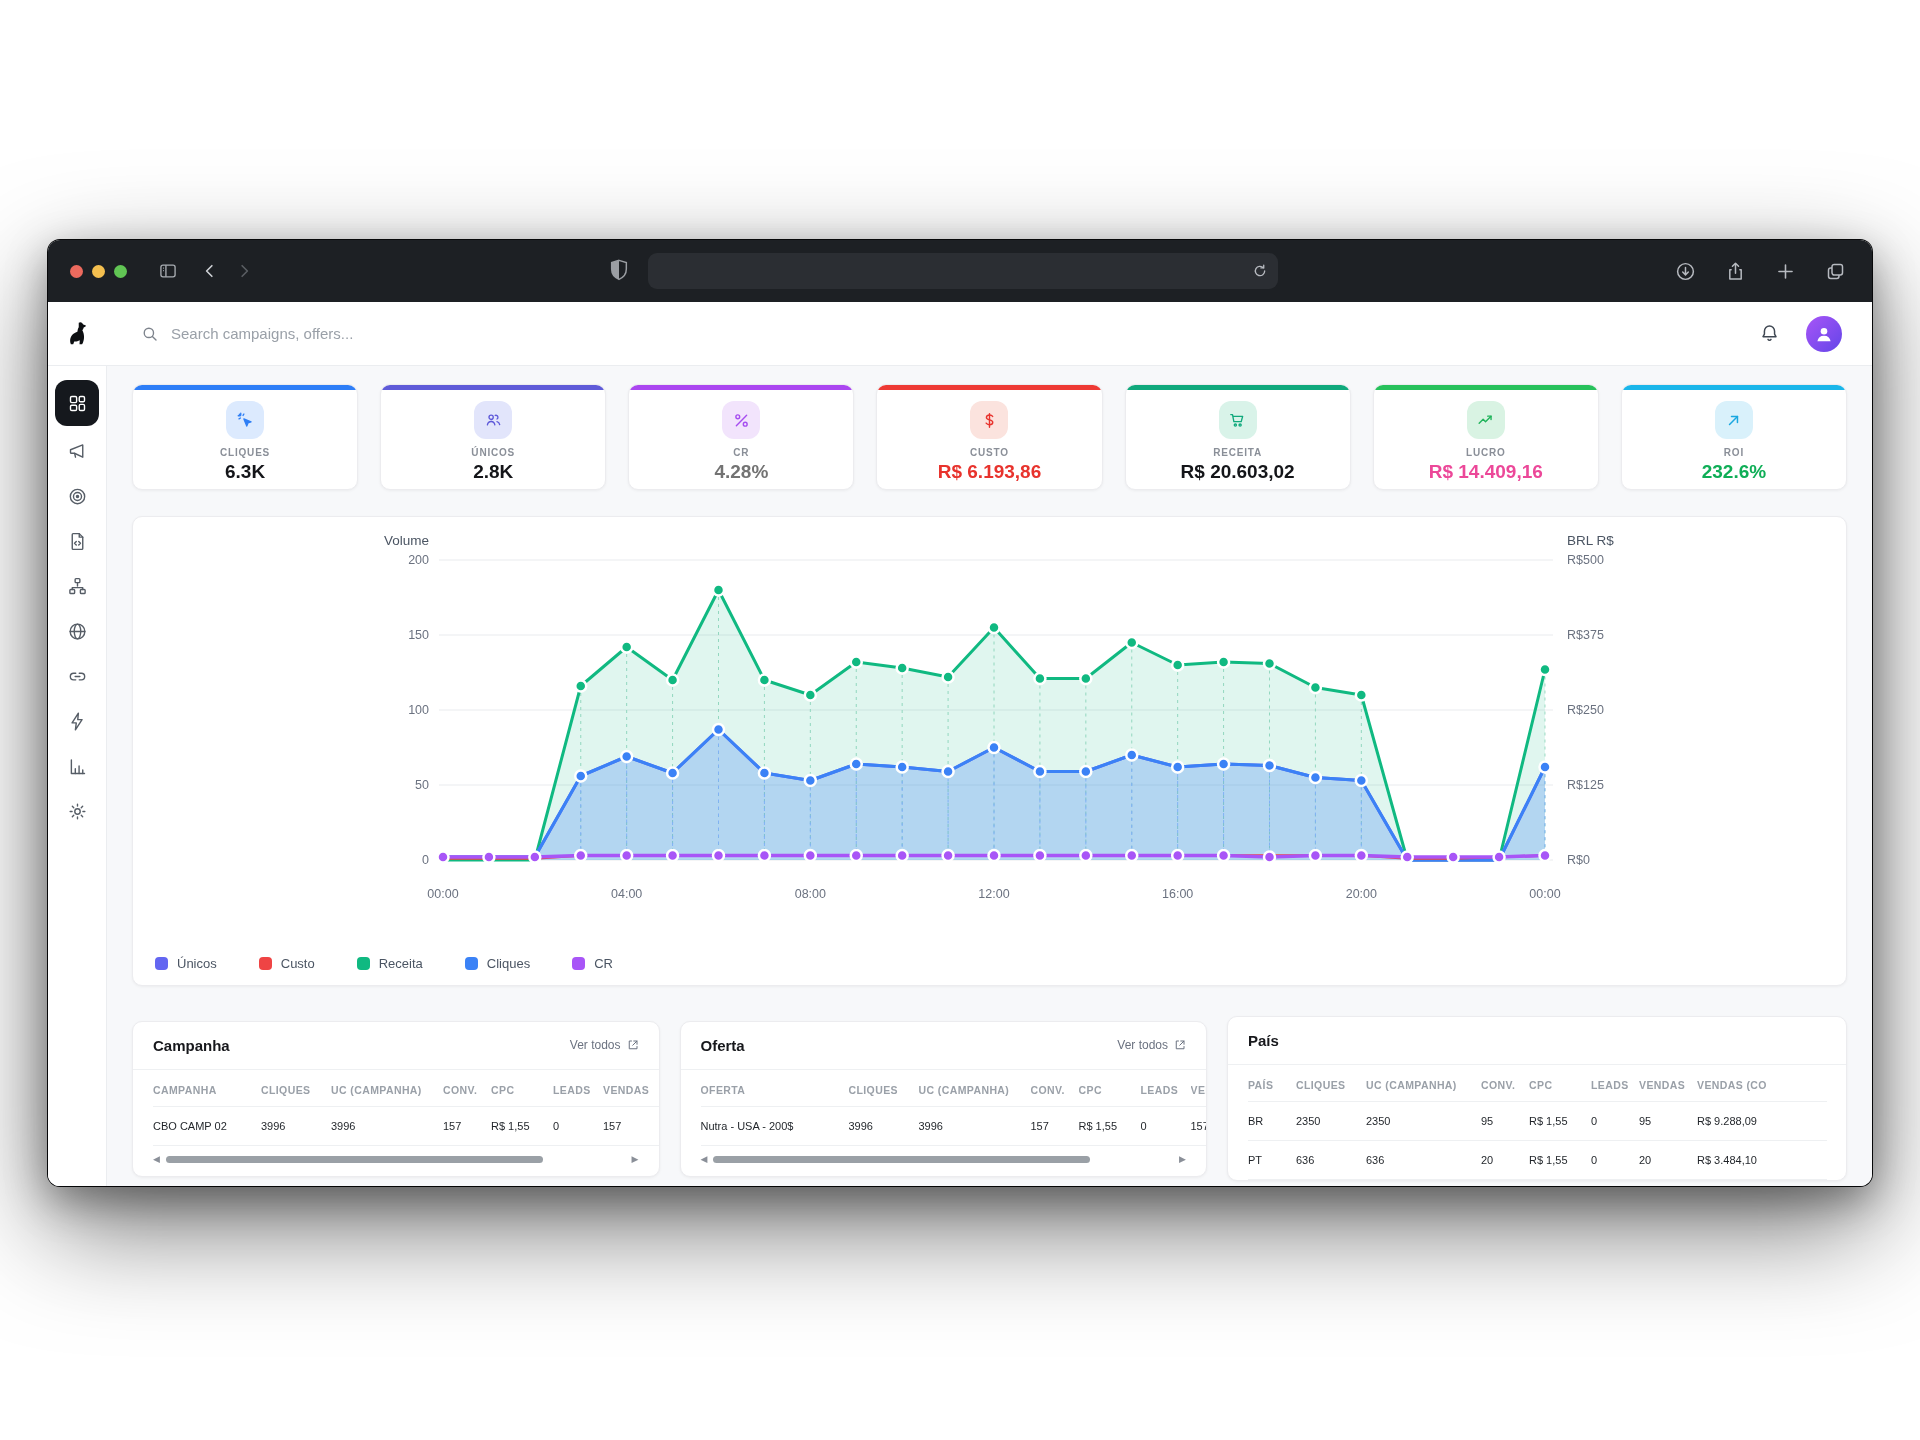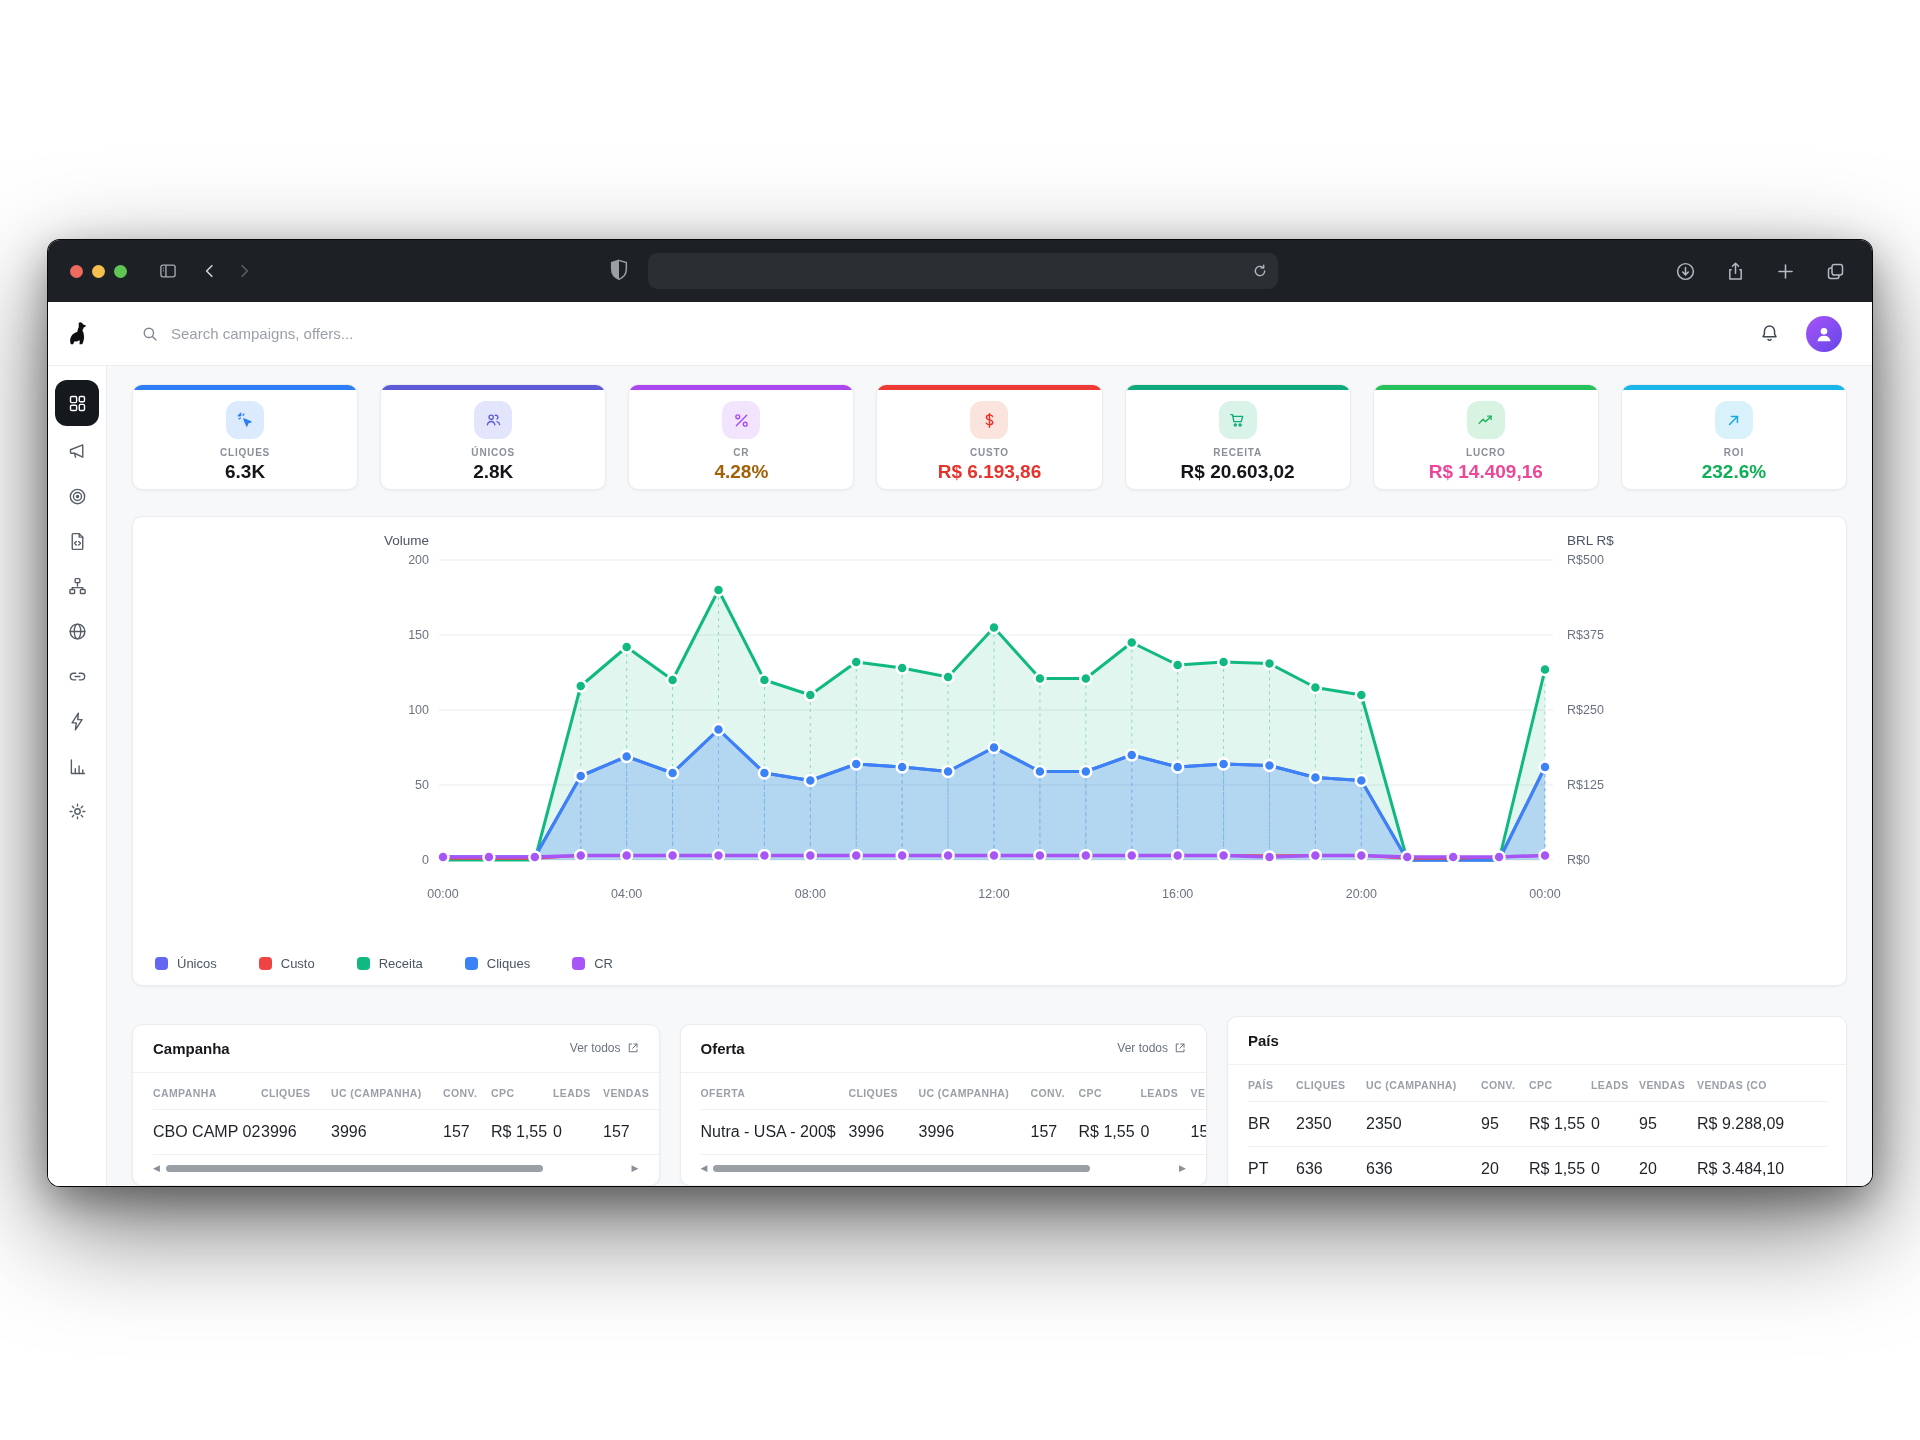--- a/index.html
+++ b/index.html
@@ -58,21 +58,21 @@
 
   
   .tablesrow{ display:flex; gap:20px; margin-top:30px; align-items:center; }
   .tcard{ background:#ffffff; border:1px solid #ececef; border-radius:10px; box-shadow:0 1px 3px rgba(20,22,26,.05); overflow:hidden; }
   .tcard.w1{ width:557px; } .tcard.w3{ width:620px; flex:none; }
   .tcard-head{ display:flex; align-items:center; justify-content:space-between; padding:15px 20px; border-bottom:1px solid #eef0f2; }
   .tcard-title{ font-size:15px; font-weight:bold; color:#17181c; }
   .ver-todos{ font-size:12px; color:#6b7280; display:flex; gap:6px; align-items:center; cursor:pointer; }
   .ttable{ width:100%; border-collapse:collapse; table-layout:fixed; white-space:nowrap; }
   .ttable th{ font-size:10.5px; color:#9aa0a8; text-align:left; font-weight:bold; letter-spacing:.4px; padding:14px 0 10px 0; border-bottom:1px solid #eef0f2; overflow:hidden; }
-  .ttable td{ font-size:16px; color:#1f2328; padding:13px 0; border-bottom:1px solid #eef0f2; overflow:hidden; }
+  .ttable td{ font-size:11px; color:#1f2328; padding:13px 0; border-bottom:1px solid #eef0f2; overflow:hidden; }
   .tbody-wrap{ padding:0 20px; overflow:hidden; }
   .hscroll{ display:flex; align-items:center; gap:6px; padding:9px 20px 12px; color:#8a8f98; }
   .hscroll .track{ flex:1; height:7px; position:relative; }
   .hscroll .thumb{ position:absolute; left:0; top:0; height:7px; width:82%; background:#9aa0a6; border-radius:4px; }
   .arr{ font-size:9px; line-height:1; cursor:pointer; }
 
   svg{ display:block; }
   text{ font-family:"Liberation Sans", sans-serif; }
 </style>
 </head>
@@ -284,21 +284,21 @@
           <div class="card">
             <div class="accent" style="background:#ab47f0"></div>
             <div class="chip" style="background:#f2e4fc;color:#a64df0">
               <svg width="19" height="19" viewBox="0 0 24 24" fill="none" stroke="currentColor" stroke-width="1.8" stroke-linecap="round">
                 <path d="M5.5 18.5l13-13"></path>
                 <circle cx="7.3" cy="7.3" r="2.4"></circle>
                 <circle cx="16.7" cy="16.7" r="2.4"></circle>
               </svg>
             </div>
             <div class="stat-label">CR</div>
-            <div class="stat-value" style="color:#a16207">4.28%</div>
+            <div class="stat-value" style="color:#737373">4.28%</div>
           </div>
           <div class="card">
             <div class="accent" style="background:#ee3a34"></div>
             <div class="chip" style="background:#fbe3de;color:#e8332d">
               <svg width="19" height="19" viewBox="0 0 24 24" fill="none" stroke="currentColor" stroke-width="1.8" stroke-linecap="round">
                 <path d="M12 3.5v17"></path>
                 <path d="M16 6.8c-.8-1.1-2.2-1.7-4-1.7-2.3 0-3.9 1.2-3.9 3 0 4 8 2.1 8 6.1 0 1.9-1.7 3.1-4.1 3.1-1.9 0-3.4-.7-4.2-1.9"></path>
               </svg>
             </div>
             <div class="stat-label">CUSTO</div>

